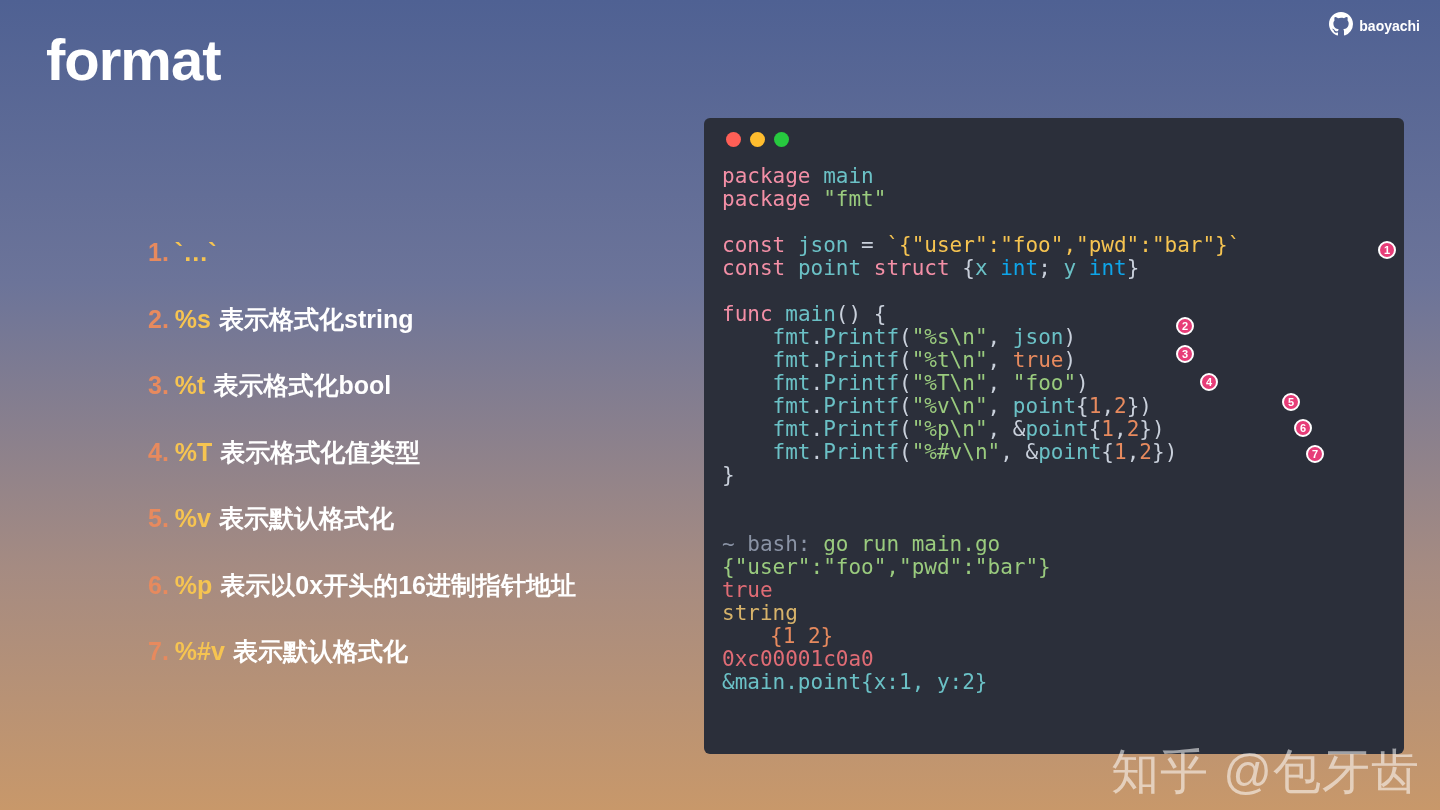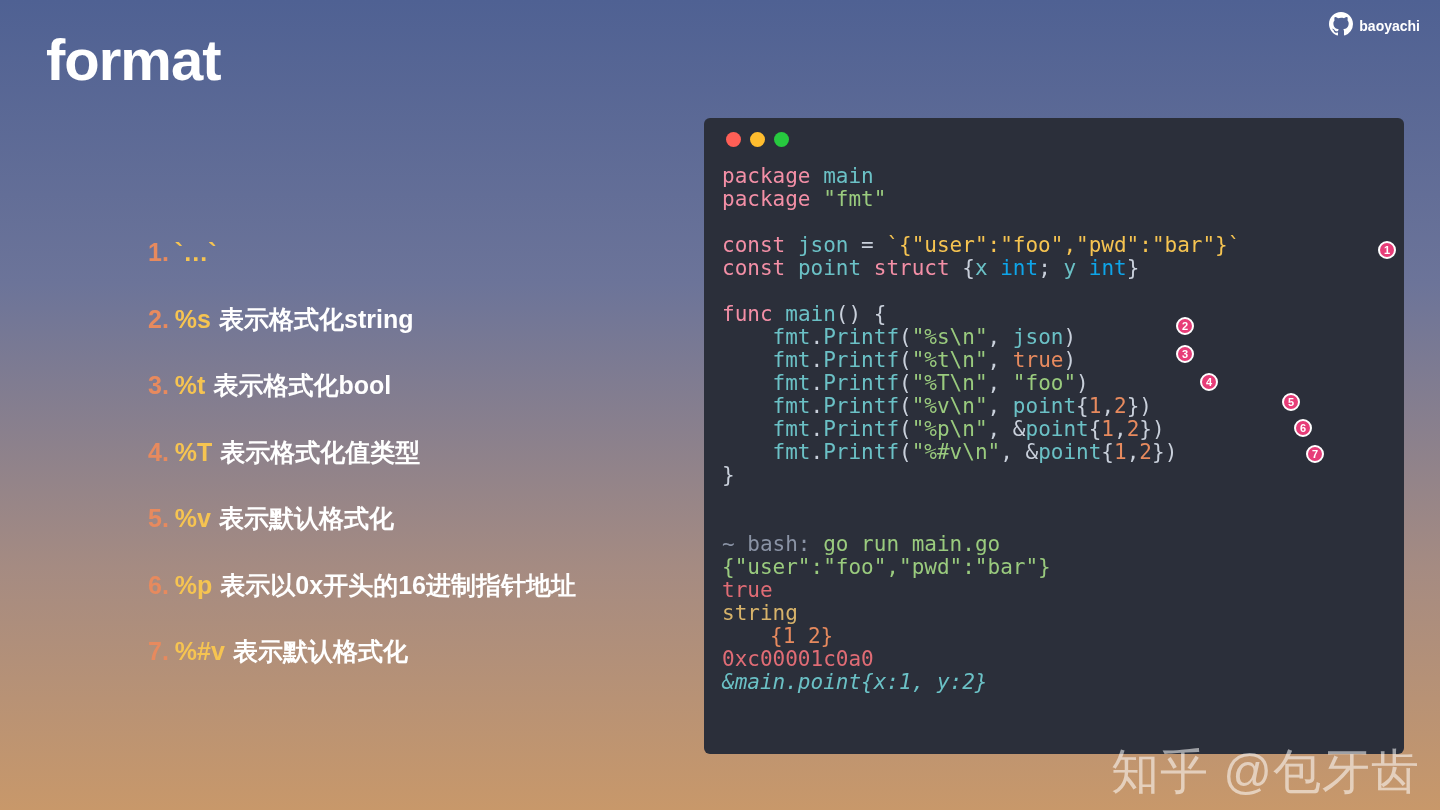--- a/index.html
+++ b/index.html
@@ -81,21 +81,21 @@
   .id   { color: #6bc1c6; }   
   .str  { color: #9acb7e; }   
   .tick { color: #f6c451; }   
   .bool { color: #e78a5e; }   
   .num  { color: #e78a5e; }
   .typ  { color: #0ea5e9; }   
   .out-dim  { color: #8a93a5; }
   .out-green{ color: #9acb7e; }
   .out-red  { color: #e06c75; }
   .out-yell { color: #d7b36a; }
-  .out-cyan { color: #6bc1c6; font-style: italic; }
+  .out-cyan { color: #6bc1c6; }
   .out-or   { color: #e78a5e; margin-left: 48px; }
 
   .badge {
     position: absolute;
     width: 18px; height: 18px;
     border-radius: 50%;
     background: #e73d78;
     border: 2px solid #fff;
     color: #fff;
     font-size: 11px;

